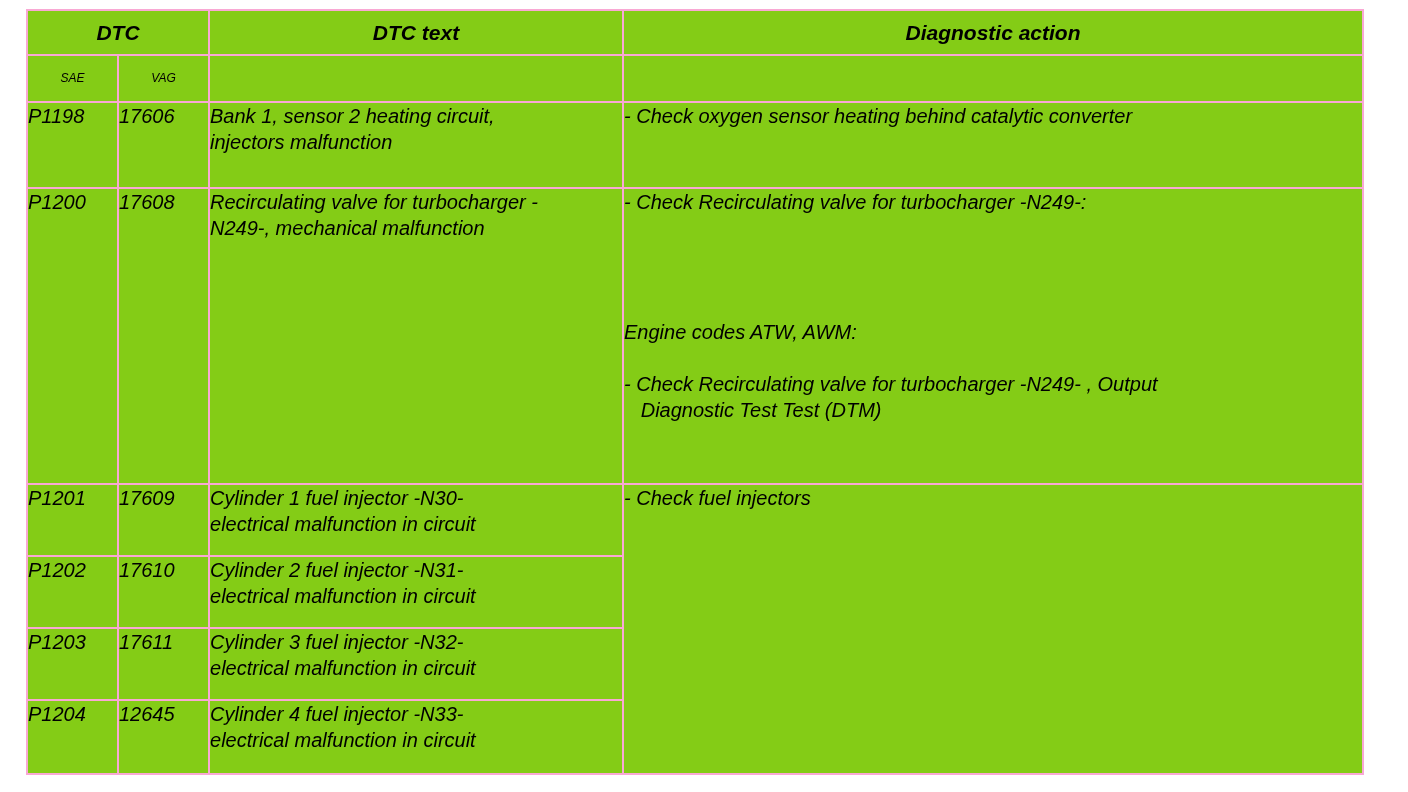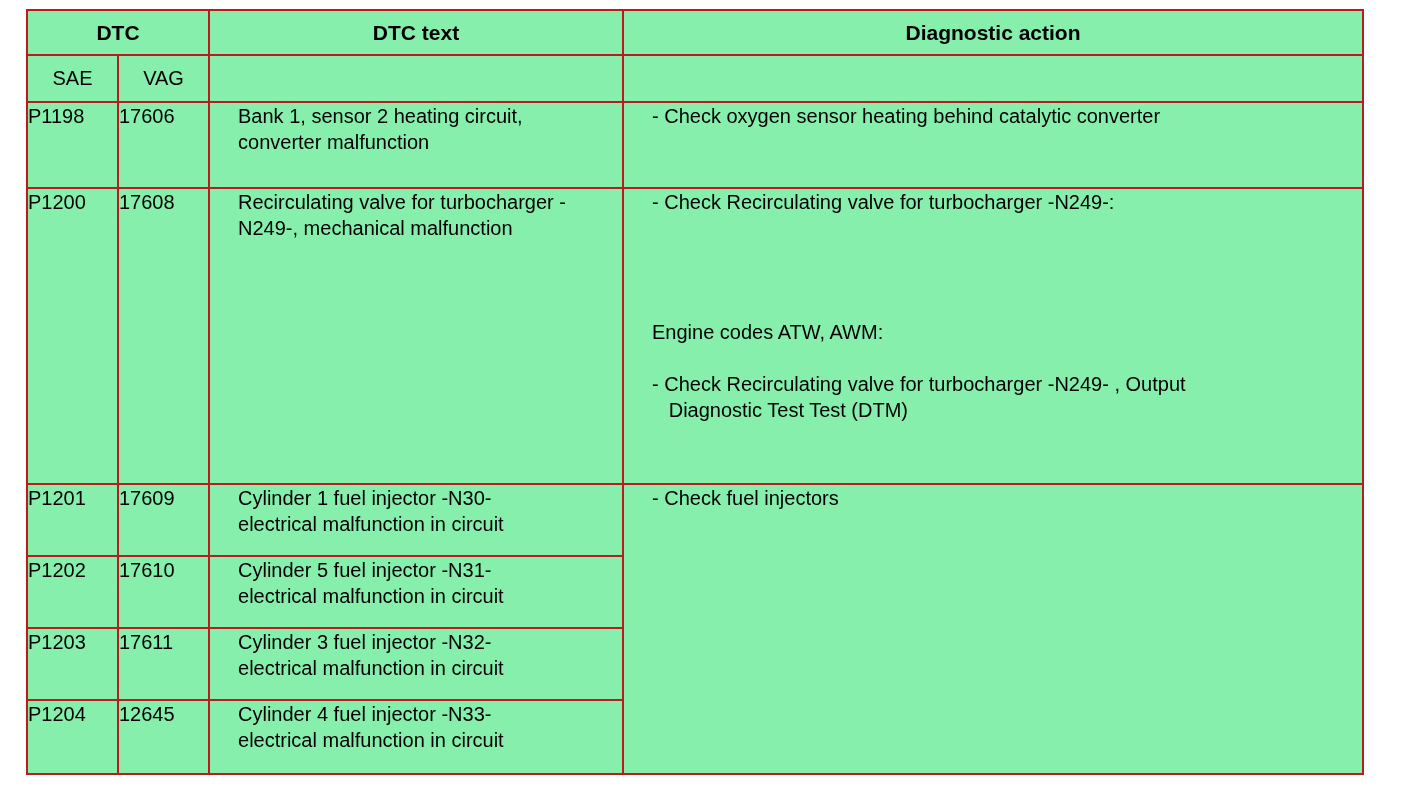--- a/index.html
+++ b/index.html
@@ -26,24 +26,25 @@
     position: absolute;
     left: 26px;
     top: 9px;
     width: 1336px;
     border-collapse: collapse;
     table-layout: fixed;
   }
 
   table.dtc-table td,
   table.dtc-table th {
-    border: 2px solid #b91c1c;
+    border: 2px solid #f9a8d4;
     vertical-align: top;
     padding: 0;
-    background: #86efac;
+    background: #84cc16;
+    font-style: italic;
   }
 
   
   col.c-sae  { width: 91px; }
   col.c-vag  { width: 91px; }
   col.c-text { width: 414px; }
   col.c-corr { width: 740px; }
 
   .hdr {
     text-align: center;
@@ -51,21 +52,21 @@
     font-size: 21px;
     height: 43px;
     line-height: 43px;
     padding: 0;
     white-space: nowrap;
   }
 
   .subhdr {
     text-align: center;
     font-weight: normal;
-    font-size: 20px;
+    font-size: 12px;
     height: 45px;
     line-height: 45px;
     padding: 0;
     white-space: nowrap;
   }
 
   .cell-code {
     font-size: 20px;
     padding: 10px 0 0 8px;
     text-align: left;
@@ -82,21 +83,20 @@
 
   .cell-corr {
     font-size: 20px;
     padding: 14px 6px 0 12px;
     line-height: 26px;
   }
 
   .cell-text .line,
   .cell-corr .line {
     white-space: pre;
-    padding-left: 28px;
   }
 
   
   tr.r-p1198 td { height: 84px; }
   tr.r-p1200 td { height: 294px; }
   tr.r-p1201 td { height: 70px; }
   tr.r-p1202 td { height: 70px; }
   tr.r-p1203 td { height: 70px; }
   tr.r-p1204 td { height: 72px; }
 </style>
@@ -125,21 +125,21 @@
         <th class="subhdr"></th>
       </tr>
     </thead>
     <tbody>
 
       <tr class="r-p1198">
         <td class="cell-code">P1198</td>
         <td class="cell-code">17606</td>
         <td class="cell-text">
           <div class="line">Bank 1, sensor 2 heating circuit,</div>
-          <div class="line">converter malfunction</div>
+          <div class="line">injectors malfunction</div>
         </td>
         <td class="cell-corr">
             <div class="line">- Check oxygen sensor heating behind catalytic converter</div>
           </td>
       </tr>
 
       <tr class="r-p1200">
         <td class="cell-code">P1200</td>
         <td class="cell-code">17608</td>
         <td class="cell-text">
@@ -168,21 +168,21 @@
         </td>
         <td class="cell-corr" rowspan="4">
           <div class="line">- Check fuel injectors</div>
         </td>
       </tr>
 
       <tr class="r-p1202">
         <td class="cell-code">P1202</td>
         <td class="cell-code">17610</td>
         <td class="cell-text">
-          <div class="line">Cylinder 5 fuel injector -N31-</div>
+          <div class="line">Cylinder 2 fuel injector -N31-</div>
           <div class="line">electrical malfunction in circuit</div>
         </td>
       </tr>
 
       <tr class="r-p1203">
         <td class="cell-code">P1203</td>
         <td class="cell-code">17611</td>
         <td class="cell-text">
           <div class="line">Cylinder 3 fuel injector -N32-</div>
           <div class="line">electrical malfunction in circuit</div>

